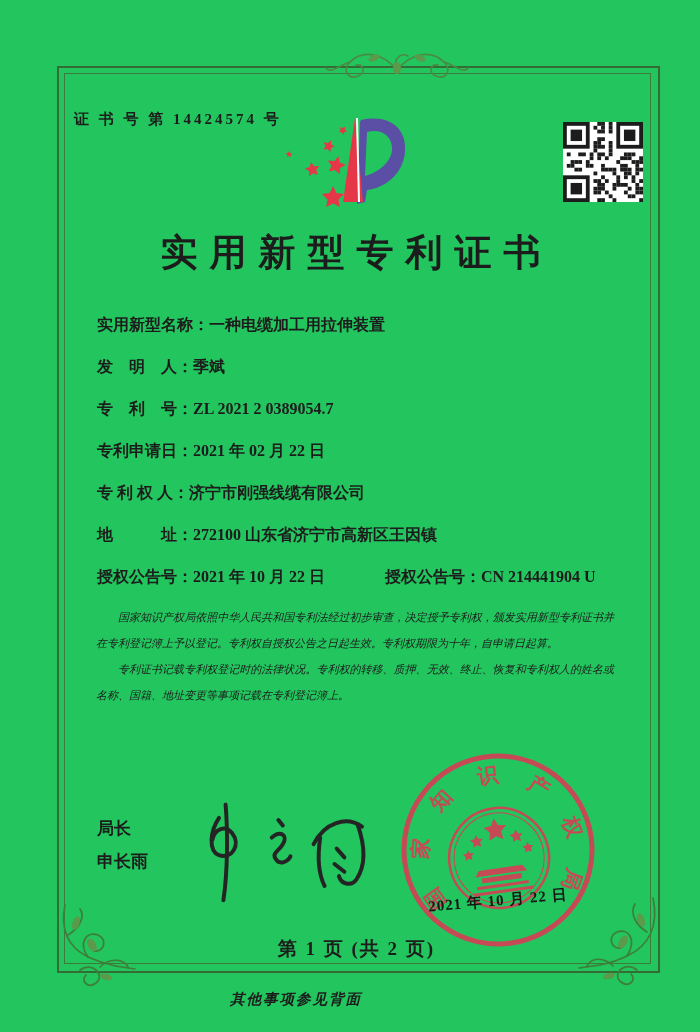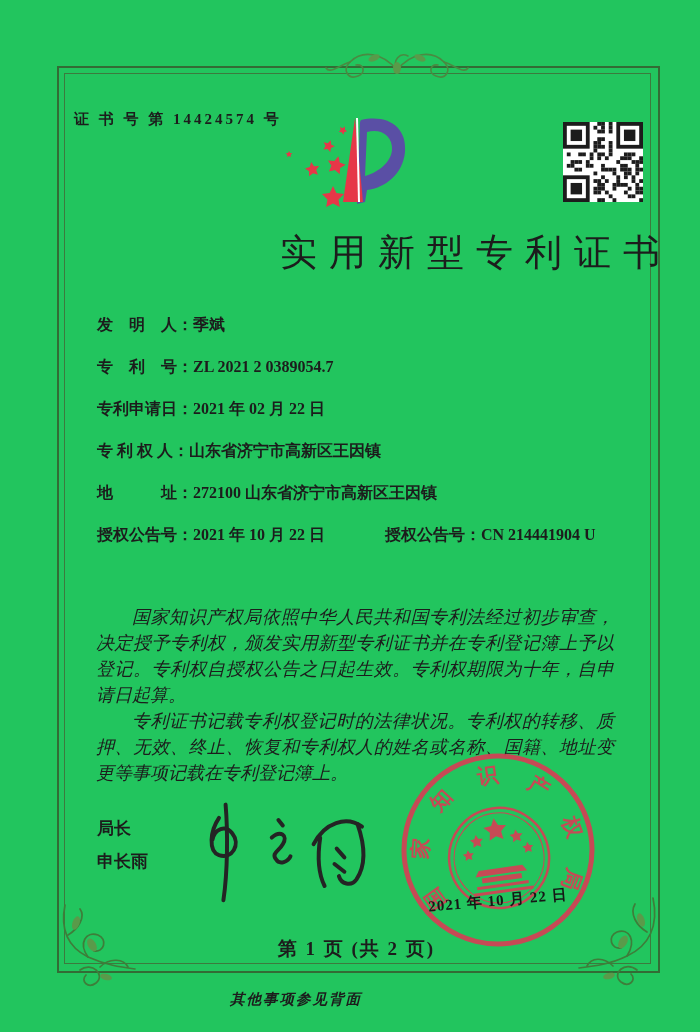--- a/index.html
+++ b/index.html
@@ -7,28 +7,28 @@
         font-family:"Liberation Serif","DejaVu Serif",serif;color:#1c1c1c;}
   
   .frame-outer{position:absolute;left:57px;top:66px;width:599px;height:903px;
         border:2.5px solid #336c35;}
   .frame-inner{position:absolute;left:64px;top:73px;width:585px;height:889px;
         border:1px solid #3c7a3e;}
   .cert-no{position:absolute;left:74px;top:110px;font-size:15px;font-weight:700;
         letter-spacing:3px;}
   .logo{position:absolute;left:285px;top:110px;}
   .qr{position:absolute;left:563px;top:122px;width:80px;height:80px;}
-  .title{position:absolute;left:73px;top:228px;width:599px;text-align:right;
-        font-size:37px;font-weight:400;letter-spacing:12px;}
+  .title{position:absolute;left:57px;top:228px;width:599px;text-align:center;
+        font-size:37px;font-weight:700;letter-spacing:12px;}
   .fields{position:absolute;left:97px;top:316px;width:520px;display:flex;
         flex-direction:column;gap:25px;font-size:16px;font-weight:700;}
   .field-row{line-height:17px;white-space:nowrap;}
   .grant-row{display:flex;}
   .grant-right{margin-left:60px;}
-  .body-text{position:absolute;left:96px;top:604px;width:518px;font-size:18px;
+  .body-text{position:absolute;left:96px;top:604px;width:518px;font-size:11px;
         line-height:26px;text-align:justify;font-weight:500;}
   .body-text p{margin:0;text-indent:2em;font-style:italic;}
   .director{position:absolute;left:97px;top:796px;font-size:17px;font-weight:700;
         line-height:33px;margin-top:16px;}
   .signature{position:absolute;left:185px;top:798px;}
   .seal{position:absolute;left:398px;top:750px;opacity:.88;}
   .seal-char{font-size:21px;font-weight:700;fill:#dd3a54;text-anchor:middle;
         font-family:"Liberation Serif","DejaVu Serif",serif;}
   .seal-date{position:absolute;left:428px;top:890px;width:170px;font-size:15px;
         font-weight:700;color:#161616;transform:rotate(-5deg);letter-spacing:1px;}
@@ -231,24 +231,25 @@
           <rect x="10" y="20" width="1" height="1"></rect>
           <rect x="13" y="20" width="1" height="1"></rect>
           <rect x="20" y="20" width="1" height="1"></rect>
         </g>
     </g>
   </svg>
 
   <div class="title">实用新型专利证书</div>
 
   <div class="fields">
+    <div class="field-row"><span>实用新型名称：</span><span>一种电缆加工用拉伸装置</span></div>
     <div class="field-row"><span>发　明　人：</span><span>季斌</span></div>
     <div class="field-row"><span>专　利　号：</span><span>ZL 2021 2 0389054.7</span></div>
     <div class="field-row"><span>专利申请日：</span><span>2021 年 02 月 22 日</span></div>
-    <div class="field-row"><span>专 利 权 人：</span><span>山东省济宁市高新区王因镇</span></div>
+    <div class="field-row"><span>专 利 权 人：</span><span>济宁市刚强线缆有限公司</span></div>
     <div class="field-row"><span>地　　　址：</span><span>272100 山东省济宁市高新区王因镇</span></div>
     <div class="field-row grant-row">
       <span><span>授权公告号：</span><span>2021 年 10 月 22 日</span></span>
       <span class="grant-right"><span>授权公告号：</span><span>CN 214441904 U</span></span>
     </div>
   </div>
 
   <div class="body-text">
     <p>国家知识产权局依照中华人民共和国专利法经过初步审查，决定授予专利权，颁发实用新型专利证书并在专利登记簿上予以登记。专利权自授权公告之日起生效。专利权期限为十年，自申请日起算。</p>
     <p>专利证书记载专利权登记时的法律状况。专利权的转移、质押、无效、终止、恢复和专利权人的姓名或名称、国籍、地址变更等事项记载在专利登记簿上。</p>

